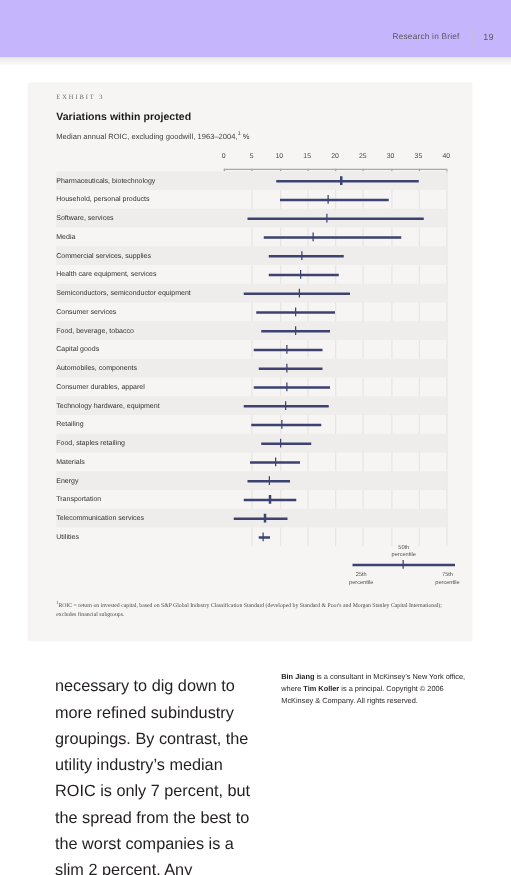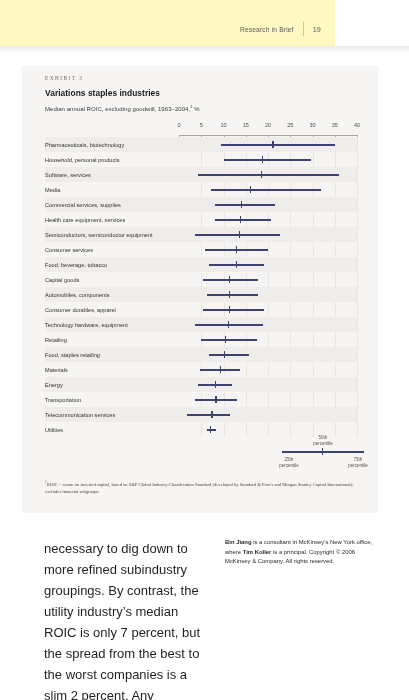--- a/index.html
+++ b/index.html
@@ -6,22 +6,22 @@
   html, body { margin:0; padding:0; }
   body {
     width:409px; height:700px; position:relative;
     background:#ffffff;
     font-family:"Liberation Sans", sans-serif;
     -webkit-font-smoothing:antialiased;
   }
 
   
   .page-header {
-    position:absolute; left:0; top:0; width:335px; height:46px;
-    background:#fef9c3;
+    position:absolute; left:0; top:0; width:409px; height:46px;
+    background:#c4b5fd;
   }
   .page-header-inner {
     position:absolute; right:14px; top:22px;
     display:flex; align-items:center; gap:9px;
     font-size:6.6px; color:#58585a; letter-spacing:.18px;
   }
   .hdr-rule {
     display:block; width:1px; height:14px; background:#c3c3c3;
   }
   .hdr-pageno { font-size:7.2px; color:#58585a; }
@@ -150,21 +150,21 @@
     <span>Research in Brief</span>
     <span class="hdr-rule"></span>
     <span class="hdr-pageno">19</span>
   </div>
 </div>
 <div class="header-shadow"></div>
 
 <div class="exhibit">
 
   <div class="exhibit-label">Exhibit 3</div>
-  <div class="exhibit-title">Variations staples industries</div>
+  <div class="exhibit-title">Variations within projected</div>
   <div class="exhibit-subtitle">
     <span>Median annual ROIC, excluding goodwill, 1963–2004,</span><sup>1</sup>&nbsp;<span>%</span>
   </div>
 
   <div class="chart">
     <div class="axis-row" id="axis-labels">
         <span class="axis-tick-label" style="left: 0px;">0</span>
         <span class="axis-tick-label" style="left: 22.25px;">5</span>
         <span class="axis-tick-label" style="left: 44.5px;">10</span>
         <span class="axis-tick-label" style="left: 66.75px;">15</span>

